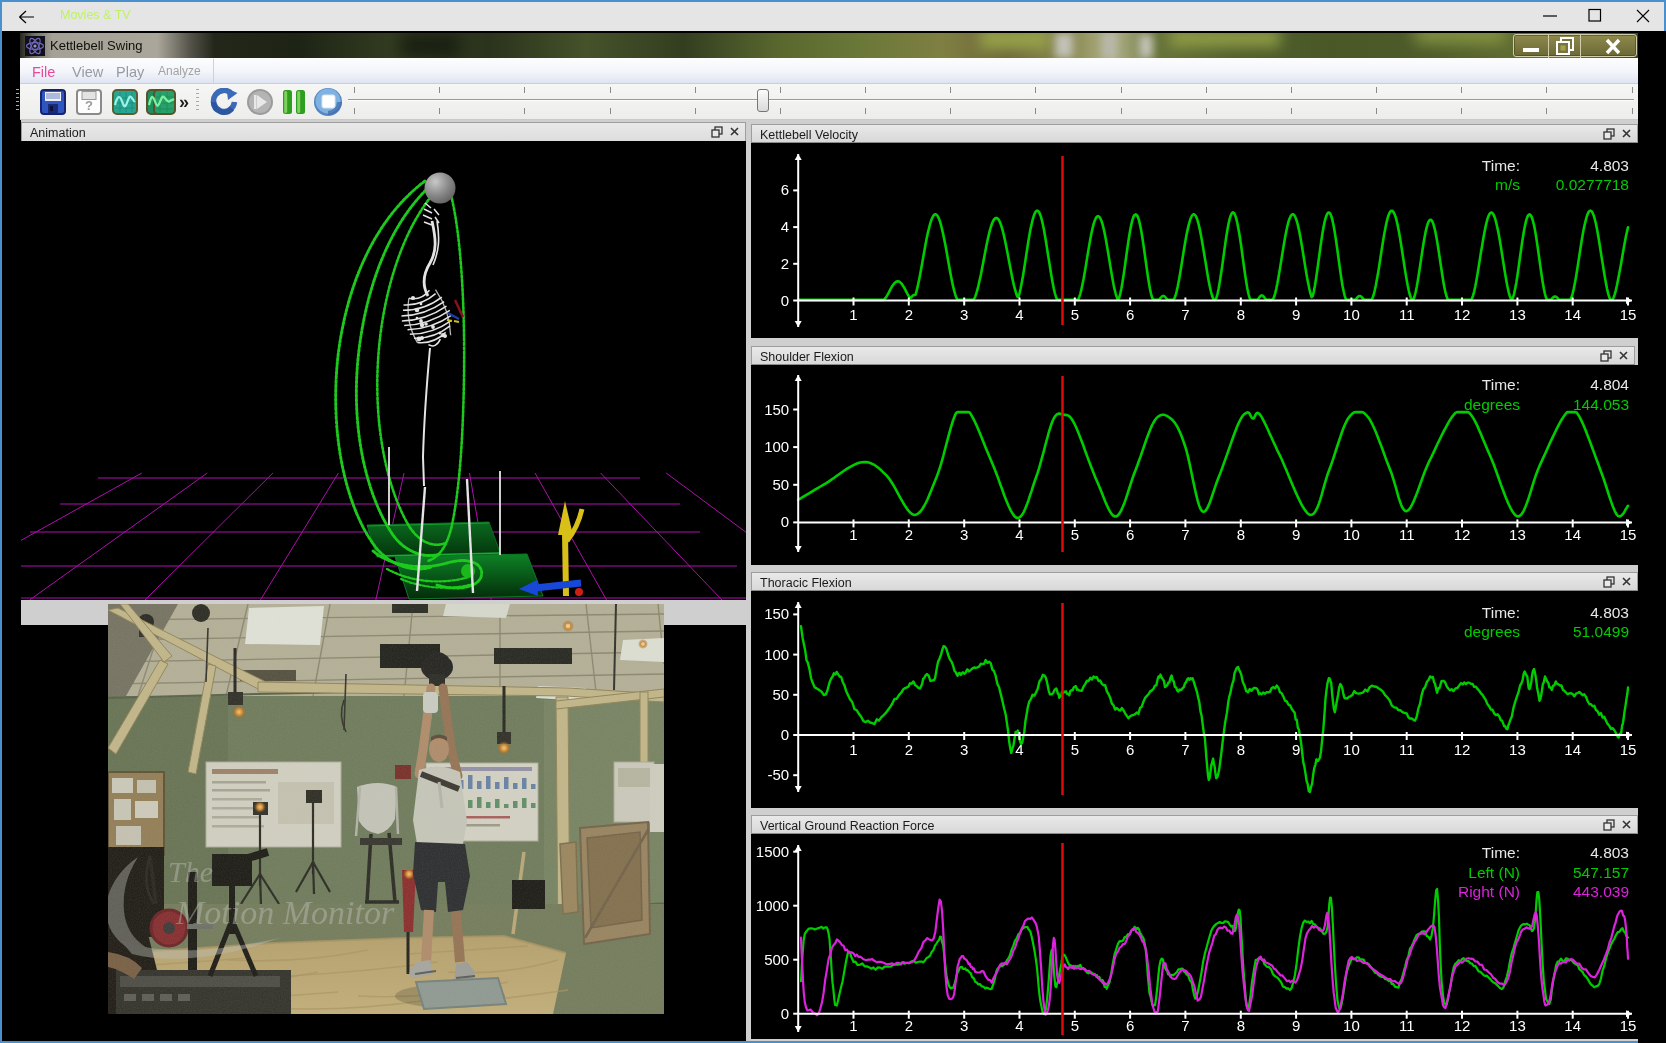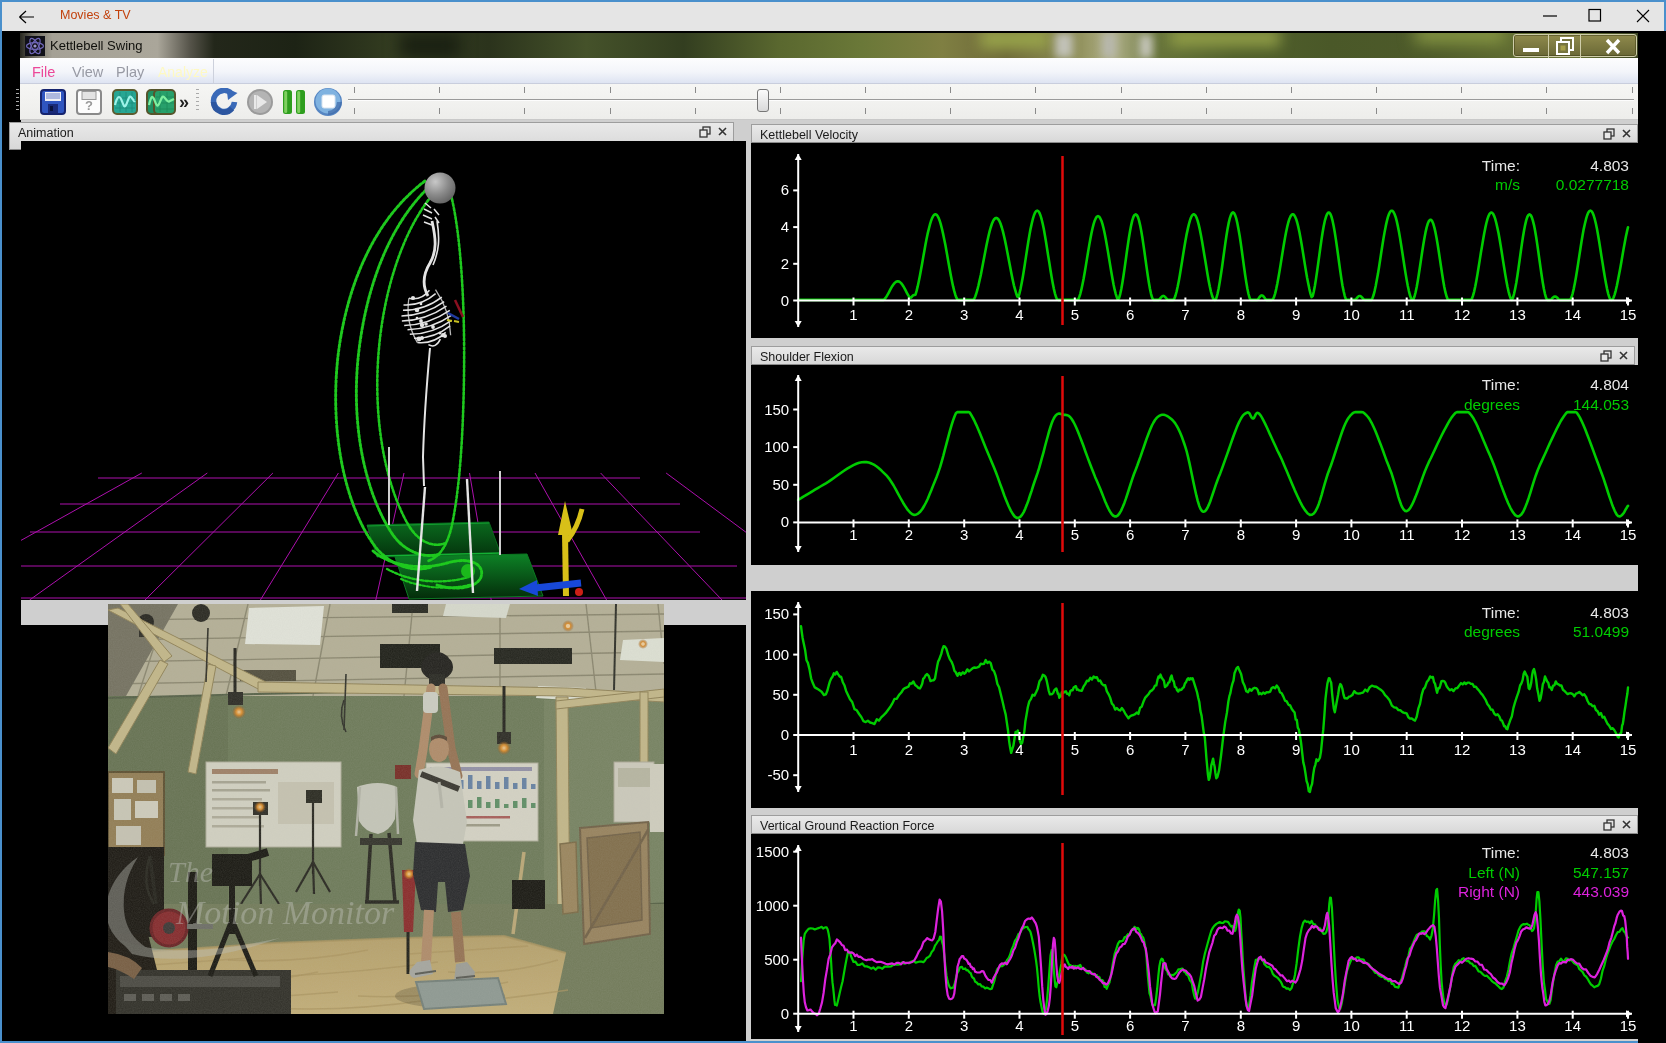--- a/index.html
+++ b/index.html
@@ -6,21 +6,21 @@
 #page{position:relative;width:1666px;height:1043px;background:#000}
 .ptitle{position:absolute;background:linear-gradient(#e9e9e9,#d8d8d8);border:1px solid #9d9d9d;border-bottom:1px solid #8a8a8a}
 .ptitle span{position:absolute;left:8px;top:3px;font-size:12.5px;color:#1a1a1a}
 </style></head><body>
 <div id="page">
 
 <div style="position:absolute;left:0;top:0;width:1666px;height:31px;background:#e5e5e5;border-top:2px solid #4a90cc;border-left:2px solid #4a90cc;border-right:2px solid #4a90cc"></div>
 <svg width="17" height="14" viewBox="0 0 17 14" style="position:absolute;left:18px;top:10px">
       <path d="M1.5,7 H16 M1.5,7 L8,1 M1.5,7 L8,13" stroke="#000" stroke-width="1.2" fill="none"></path>
     </svg>
-<div style="position:absolute;left:60px;top:8px;font-size:12.5px;color:#c2410c">Movies &amp; TV</div>
+<div style="position:absolute;left:60px;top:8px;font-size:12.5px;color:#bef264">Movies &amp; TV</div>
 <svg width="130" height="31" viewBox="0 0 130 31" style="position:absolute;left:1528px;top:0">
 <path d="M15,16 H29" stroke="#000" stroke-width="1.2"></path>
 <rect x="61" y="9.5" width="11.5" height="11.5" fill="none" stroke="#000" stroke-width="1.2"></rect>
 <path d="M109,10 L121,22 M121,10 L109,22" stroke="#000" stroke-width="1.1"></path>
 </svg>
 <div style="position:absolute;left:0;top:31px;width:1666px;height:1009px;background:#000"></div>
 <div style="position:absolute;left:0;top:31px;width:2px;height:1012px;background:#4a90cc"></div>
 <div style="position:absolute;left:1664px;top:31px;width:2px;height:1012px;background:#4a90cc"></div>
 <div style="position:absolute;left:0;top:1041px;width:1666px;height:2px;background:#4a90cc"></div>
 
@@ -56,21 +56,21 @@
   <svg width="22" height="21" viewBox="0 0 22 21" style="position:absolute;left:88px;top:1px">
     <path d="M5,4 L17,17 M17,4 L5,17" stroke="#fff" stroke-width="3.4"></path>
   </svg>
 </div>
 
 <div style="position:absolute;left:20px;top:58px;width:1618px;height:26px;background:linear-gradient(#fdfdfe,#f3f5fa 55%,#dee4f2);border-bottom:1px solid #c9cedd"></div>
 <div style="position:absolute;left:213px;top:59px;width:1px;height:24px;background:#cdd1dc"></div>
     <div style="position:absolute;left:32px;top:64px;font-size:14.5px;color:#ec4899">File</div>
 <div style="position:absolute;left:72px;top:64px;font-size:14.5px;color:#989aa4">View</div>
 <div style="position:absolute;left:116px;top:64px;font-size:14.5px;color:#989aa4">Play</div>
-<div style="position:absolute;left:158px;top:64px;font-size:14px;color:#fef9c3">Analyze</div>
+<div style="position:absolute;left:158px;top:64px;font-size:12px;color:#a3a3a3">Analyze</div>
 
 <div style="position:absolute;left:20px;top:84px;width:1618px;height:36px;background:linear-gradient(#f6f6f4,#ededeb);border-bottom:1px solid #c9c9c9"></div>
 <div style="position:absolute;left:16px;top:89px;width:3px;height:24px;background:repeating-linear-gradient(#aaa 0 1.5px,transparent 1.5px 4px)"></div>
 <svg width="26" height="26" viewBox="0 0 26 26" style="position:absolute;left:40px;top:89px">
  <rect x="1" y="1" width="24" height="24" rx="3" fill="#2f55c0" stroke="#16246e" stroke-width="2"></rect>
  <rect x="5" y="3" width="16" height="9" fill="#f0f0f4"></rect>
  <path d="M6,5 H20 M6,7 H20 M6,9 H20" stroke="#6a80c8" stroke-width="1"></path>
  <rect x="8" y="15" width="10" height="9" fill="#1a2a78"></rect>
  <rect x="10" y="17" width="3" height="5" fill="#0a123c"></rect>
 </svg>
@@ -146,21 +146,21 @@
     <div style="position:absolute;left:1461px;top:87px;width:1px;height:6px;background:#8a8a8a"></div>
     <div style="position:absolute;left:1461px;top:108px;width:1px;height:6px;background:#8a8a8a"></div>
     <div style="position:absolute;left:1546px;top:87px;width:1px;height:6px;background:#8a8a8a"></div>
     <div style="position:absolute;left:1546px;top:108px;width:1px;height:6px;background:#8a8a8a"></div>
     <div style="position:absolute;left:1632px;top:87px;width:1px;height:6px;background:#8a8a8a"></div>
     <div style="position:absolute;left:1632px;top:108px;width:1px;height:6px;background:#8a8a8a"></div>
 <div style="position:absolute;left:757px;top:89px;width:12px;height:23px;background:linear-gradient(#fbfbfb,#d9d9d9);border:1px solid #777;border-radius:3px"></div>
 
 <div style="position:absolute;left:21px;top:120px;width:1617px;height:921px;background:#cfcfcf"></div>
 <div style="position:absolute;left:1638px;top:31px;width:28px;height:1012px;background:#000"></div>
-<div class="ptitle" style="left:9px;top:122px;width:725px;height:28px">
+<div class="ptitle" style="left:21px;top:122px;width:725px;height:28px">
       <span>Animation</span>
       <svg width="30" height="12" viewBox="0 0 30 12" style="position:absolute;right:4px;top:3px">
         <rect x="4" y="1" width="7" height="7" fill="none" stroke="#333" stroke-width="1.3"></rect>
         <rect x="1" y="4" width="7" height="7" fill="#e9e9e9" stroke="#333" stroke-width="1.3"></rect>
         <path d="M20,2 L27,9 M27,2 L20,9" stroke="#333" stroke-width="1.6"></path>
       </svg>
     </div>
     <div style="position:absolute;left:21px;top:141px;width:725px;height:459px;background:#000;overflow:hidden">
       <svg width="725" height="459" viewBox="0 0 725 459" style="position:absolute;left:0;top:0">
         <rect width="725" height="459" fill="#000"></rect>
@@ -583,20 +583,28 @@
         <text x="38.2" y="87.1" font-size="15" fill="#fff" text-anchor="end" font-family="Liberation Sans, sans-serif">100</text>
         <line x1="42.2" y1="44.5" x2="47.2" y2="44.5" stroke="#fff" stroke-width="2"></line>
         <text x="38.2" y="49.5" font-size="15" fill="#fff" text-anchor="end" font-family="Liberation Sans, sans-serif">150</text>
         <line x1="311.5" y1="11" x2="311.5" y2="187" stroke="#e00a0a" stroke-width="2.5"></line>
         <text x="769" y="25" font-size="15.5" fill="#e8e8e8" text-anchor="end" font-family="Liberation Sans, sans-serif">Time:</text>
         <text x="878" y="25" font-size="15.5" fill="#e8e8e8" text-anchor="end" font-family="Liberation Sans, sans-serif">4.804</text>
         <text x="769" y="45" font-size="15.5" fill="#0c0" text-anchor="end" font-family="Liberation Sans, sans-serif">degrees</text>
         <text x="878" y="45" font-size="15.5" fill="#0c0" text-anchor="end" font-family="Liberation Sans, sans-serif">144.053</text>
       </svg>
     </div>
+    <div class="ptitle" style="left:751px;top:572px;width:887px;height:19px">
+      <span>Thoracic Flexion</span>
+      <svg width="30" height="12" viewBox="0 0 30 12" style="position:absolute;right:4px;top:3px">
+        <rect x="4" y="1" width="7" height="7" fill="none" stroke="#333" stroke-width="1.3"></rect>
+        <rect x="1" y="4" width="7" height="7" fill="#e9e9e9" stroke="#333" stroke-width="1.3"></rect>
+        <path d="M20,2 L27,9 M27,2 L20,9" stroke="#333" stroke-width="1.6"></path>
+      </svg>
+    </div>
     <div style="position:absolute;left:751px;top:591px;width:887px;height:217px;background:#000;overflow:hidden">
       <svg width="887" height="217" viewBox="0 0 887 217" style="position:absolute;left:0;top:0">
         <rect width="887" height="217" fill="#000"></rect>
         <polyline points="50.0,35.1 50.7,40.7 51.6,46.9 52.8,52.7 54.1,58.9 55.5,69.2 56.9,71.9 58.5,78.4 60.1,87.3 61.9,92.3 63.8,96.4 65.9,97.6 68.2,99.1 70.6,100.7 72.9,104.0 74.9,103.4 76.5,99.3 77.8,94.2 79.0,90.2 80.2,87.5 81.5,85.7 82.9,82.3 84.3,83.5 85.7,80.9 87.2,83.4 88.7,85.5 90.2,86.0 91.8,91.2 93.4,94.2 95.1,99.9 97.0,104.1 99.0,108.3 101.2,111.0 103.5,118.1 105.8,119.3 108.1,123.0 110.3,126.0 112.5,130.2 114.7,131.1 116.9,129.7 119.1,131.5 121.3,132.2 123.5,133.0 125.8,128.3 128.0,129.6 130.2,126.4 132.4,124.3 134.6,122.2 136.8,119.2 139.0,116.3 141.2,112.7 143.5,107.9 145.8,107.7 148.1,103.8 150.3,101.5 152.3,98.3 154.1,97.1 155.8,96.3 157.4,95.7 159.0,92.3 160.6,92.7 162.3,90.4 164.1,94.0 165.8,95.2 167.4,96.9 168.9,97.5 170.1,95.4 171.2,92.8 172.2,87.7 173.2,87.0 174.4,84.7 176.0,83.1 177.7,84.8 179.5,90.1 181.2,89.4 182.7,89.3 184.0,87.5 185.1,81.1 186.2,75.1 187.2,70.3 188.3,68.3 189.3,65.5 190.3,62.9 191.4,58.3 192.5,55.3 193.8,55.4 195.3,57.6 197.1,63.7 198.8,68.1 200.6,70.8 202.1,74.6 203.4,79.8 204.5,80.8 205.5,83.0 206.6,84.8 207.6,82.4 208.7,81.9 209.7,84.0 210.7,82.6 211.9,81.3 213.2,82.8 214.6,81.6 216.3,78.4 218.0,80.4 219.8,78.9 221.5,77.4 223.1,76.5 224.8,76.7 226.4,76.4 228.1,75.7 229.8,72.6 231.4,73.1 233.1,72.8 234.7,69.0 236.4,71.9 238.1,70.7 239.7,72.1 241.4,78.6 243.0,80.1 244.7,84.9 246.4,93.0 248.1,96.3 249.8,103.4 251.5,110.2 253.2,117.8 254.7,123.6 255.9,131.9 257.1,140.0 258.1,149.8 259.1,156.6 260.2,161.9 261.3,158.1 262.4,154.7 263.5,147.8 264.6,140.9 265.7,141.5 266.8,139.5 267.9,144.8 269.0,150.2 270.1,153.0 271.2,151.7 272.3,145.8 273.3,140.8 274.4,130.2 275.5,124.0 276.8,116.2 278.3,110.4 279.9,108.1 281.6,103.8 283.4,104.6 285.1,101.2 286.8,97.4 288.5,90.2 290.3,87.9 291.9,83.8 293.4,84.6 294.7,86.3 295.8,90.2 296.8,94.9 297.8,100.0 298.9,103.4 300.0,103.2 301.2,103.0 302.3,101.8 303.4,99.1 304.4,98.2 305.3,97.5 306.1,99.9 306.8,102.8 307.5,102.6 308.3,106.7 309.1,105.3 310.0,105.2 310.9,101.1 311.8,101.7 312.7,101.7 313.8,100.6 314.9,100.3 316.0,102.8 317.1,102.6 318.3,104.2 319.4,99.9 320.5,99.2 321.6,99.4 322.7,96.5 323.8,95.7 324.9,95.2 325.9,98.7 326.9,98.4 328.0,99.4 329.3,99.6 330.8,99.8 332.5,95.6 334.2,93.1 335.9,89.7 337.6,90.0 339.3,86.7 340.9,88.6 342.6,85.5 344.3,86.7 345.9,86.2 347.6,90.1 349.2,89.5 350.9,92.9 352.6,94.2 354.2,94.3 355.9,100.3 357.5,103.1 359.2,106.8 360.9,112.6 362.5,114.3 364.2,118.6 365.8,117.0 367.5,118.8 369.2,119.5 370.8,117.1 372.5,119.2 374.1,122.3 375.8,124.8 377.5,127.3 379.1,125.3 380.8,124.4 382.4,124.0 384.1,123.2 385.8,121.5 387.4,122.9 389.1,116.7 390.7,115.7 392.4,110.8 394.1,106.9 395.7,105.1 397.4,103.3 399.2,100.4 400.9,99.4 402.5,97.7 404.0,94.6 405.3,94.4 406.4,89.2 407.5,85.5 408.5,86.6 409.5,83.6 410.7,86.6 411.8,88.2 412.9,89.7 414.0,96.1 415.1,95.1 416.2,94.2 417.3,91.6 418.4,91.3 419.5,86.7 420.6,84.5 421.7,89.3 422.8,90.4 423.9,95.9 425.0,96.3 426.1,99.2 427.2,100.6 428.4,98.5 429.5,99.1 430.6,98.7 431.7,97.0 432.8,96.2 433.9,92.6 435.0,91.2 436.1,88.6 437.2,87.2 438.3,88.7 439.4,87.3 440.5,88.2 441.6,87.2 442.7,90.7 443.8,94.1 445.0,97.9 446.1,101.5 447.2,106.7 448.3,111.0 449.4,119.9 450.6,124.9 451.7,133.4 452.8,141.8 453.8,146.5 454.7,157.5 455.4,166.8 456.2,175.6 456.9,183.3 457.7,188.9 458.5,187.2 459.4,181.8 460.3,174.4 461.2,171.1 462.1,167.6 462.9,172.4 463.6,175.4 464.4,182.0 465.3,187.4 466.5,185.7 468.1,179.1 470.1,164.2 472.2,146.0 474.2,131.1 475.9,121.9 477.3,111.0 478.4,105.1 479.4,102.1 480.4,96.6 481.5,92.3 482.5,89.5 483.5,82.3 484.6,79.6 485.7,77.1 487.0,75.9 488.5,79.6 490.1,83.0 491.8,91.1 493.6,94.8 495.3,100.3 497.0,101.2 498.7,98.1 500.5,99.8 502.1,97.5 503.6,96.8 504.8,97.1 505.9,97.8 506.8,99.2 507.9,103.2 509.1,102.1 510.6,103.2 512.2,101.5 514.0,102.7 515.7,101.1 517.4,101.4 519.1,100.7 520.7,97.0 522.4,96.2 524.1,97.3 525.7,94.6 527.4,96.7 529.0,101.3 530.7,102.2 532.4,105.6 534.0,109.6 535.7,110.4 537.5,113.8 539.2,114.4 540.8,118.0 542.3,120.0 543.6,121.6 544.7,128.5 545.8,128.8 546.8,136.7 547.8,138.5 549.0,144.7 550.1,152.0 551.2,161.8 552.3,171.4 553.4,175.7 554.5,182.5 555.6,190.1 556.7,193.2 557.8,200.3 558.9,200.9 560.0,195.8 561.1,192.8 562.2,183.6 563.3,176.9 564.4,173.6 565.5,168.3 566.7,170.1 567.8,168.8 568.9,166.7 570.0,160.5 571.1,149.3 572.3,138.4 573.4,124.1 574.5,107.7 575.5,99.1 576.4,92.6 577.1,89.8 577.9,87.2 578.6,87.4 579.4,89.9 580.2,91.8 581.1,102.6 581.9,110.2 582.8,117.4 583.8,121.3 584.8,116.1 585.9,110.0 587.1,103.7 588.2,96.3 589.3,93.1 590.4,94.5 591.4,97.8 592.5,103.6 593.6,107.2 594.9,107.3 596.3,107.5 597.9,105.7 599.5,105.3 601.3,104.1 603.2,100.2 605.2,102.1 607.4,102.6 609.7,102.2 612.0,101.6 614.2,98.6 616.4,100.4 618.7,96.2 620.9,94.6 623.1,95.5 625.3,95.8 627.5,97.3 629.7,98.7 631.9,100.6 634.1,104.2 636.4,106.4 638.6,109.2 640.9,114.6 643.2,116.4 645.4,116.8 647.4,119.1 649.3,119.2 650.9,120.7 652.5,121.6 654.1,122.0 655.7,122.4 657.4,126.3 659.0,127.6 660.7,127.4 662.4,128.7 664.0,129.6 665.7,125.8 667.3,117.7 669.0,112.9 670.7,103.8 672.3,98.4 674.0,96.4 675.8,91.1 677.5,88.9 679.1,85.4 680.6,86.5 681.9,85.9 683.0,91.1 684.1,92.9 685.1,97.7 686.1,101.8 687.2,97.3 688.3,97.3 689.3,94.3 690.5,90.2 691.7,89.9 693.0,90.1 694.3,91.8 695.8,95.6 697.3,97.5 698.9,99.3 700.6,98.2 702.5,100.1 704.5,97.4 706.4,97.0 708.3,94.4 710.0,92.1 711.7,93.4 713.3,91.5 714.9,93.0 716.6,91.6 718.2,91.6 719.9,92.9 721.6,93.0 723.2,95.8 724.9,95.8 726.5,97.9 728.2,99.8 729.8,102.1 731.5,103.9 733.2,106.6 734.8,109.2 736.5,113.3 738.1,115.1 739.8,118.5 741.5,118.8 743.2,122.6 744.9,124.2 746.6,123.3 748.3,125.4 749.8,129.2 751.0,129.6 752.2,132.6 753.2,135.2 754.2,135.1 755.3,137.7 756.4,138.2 757.4,134.2 758.4,131.6 759.5,128.4 760.8,125.6 762.4,117.1 764.1,111.2 765.9,105.6 767.6,100.9 769.1,94.5 770.4,92.4 771.6,89.1 772.7,82.8 773.7,80.6 774.7,82.7 775.5,84.4 776.3,85.6 777.0,91.5 777.7,97.3 778.5,98.2 779.4,95.5 780.2,91.8 781.1,84.2 782.0,79.8 783.0,78.0 784.0,81.9 785.1,88.1 786.2,97.6 787.4,103.2 788.5,109.7 789.6,107.4 790.7,101.3 791.8,93.3 792.9,91.0 794.0,85.4 795.1,88.1 796.2,90.5 797.3,91.8 798.4,96.4 799.6,96.5 800.8,99.0 802.1,94.7 803.4,94.4 804.8,90.5 806.2,92.9 807.6,93.4 809.0,94.5 810.4,94.5 811.9,98.7 813.4,99.9 815.0,101.5 816.6,103.1 818.3,102.4 820.0,102.3 821.7,103.1 823.3,105.3 825.0,102.7 826.7,102.0 828.3,101.0 830.0,102.5 831.6,104.3 833.3,103.3 835.0,105.8 836.6,110.0 838.3,113.0 839.9,113.2 841.6,115.2 843.3,114.8 844.9,119.0 846.6,120.3 848.2,123.7 849.9,122.0 851.6,126.6 853.2,125.7 854.9,129.4 856.6,132.9 858.3,134.8 860.0,137.9 861.7,137.2 863.2,139.0 864.5,141.2 865.7,143.4 866.7,145.9 867.7,146.5 868.7,142.8 869.6,143.1 870.3,141.3 871.1,134.6 871.8,133.0 872.6,127.8 873.5,120.7 874.5,114.6 875.5,107.6 876.4,102.5 877.0,96.5" fill="none" stroke="#0c0" stroke-width="2.4" stroke-linejoin="round" stroke-linecap="round" opacity="1.0"></polyline>
         <line x1="47.2" y1="11" x2="47.2" y2="201" stroke="#fff" stroke-width="2"></line>
         <path d="M43.7,17 L47.2,11 L50.7,17 Z" fill="#fff"></path>
         <path d="M43.7,195 L47.2,201 L50.7,195 Z" fill="#fff"></path>
         <line x1="47.2" y1="144.0" x2="881" y2="144.0" stroke="#fff" stroke-width="2"></line>
         <path d="M875,140.5 L881,144.0 L875,147.5 Z" fill="#fff"></path>
         <line x1="102.5" y1="141.0" x2="102.5" y2="149.0" stroke="#fff" stroke-width="2"></line>

